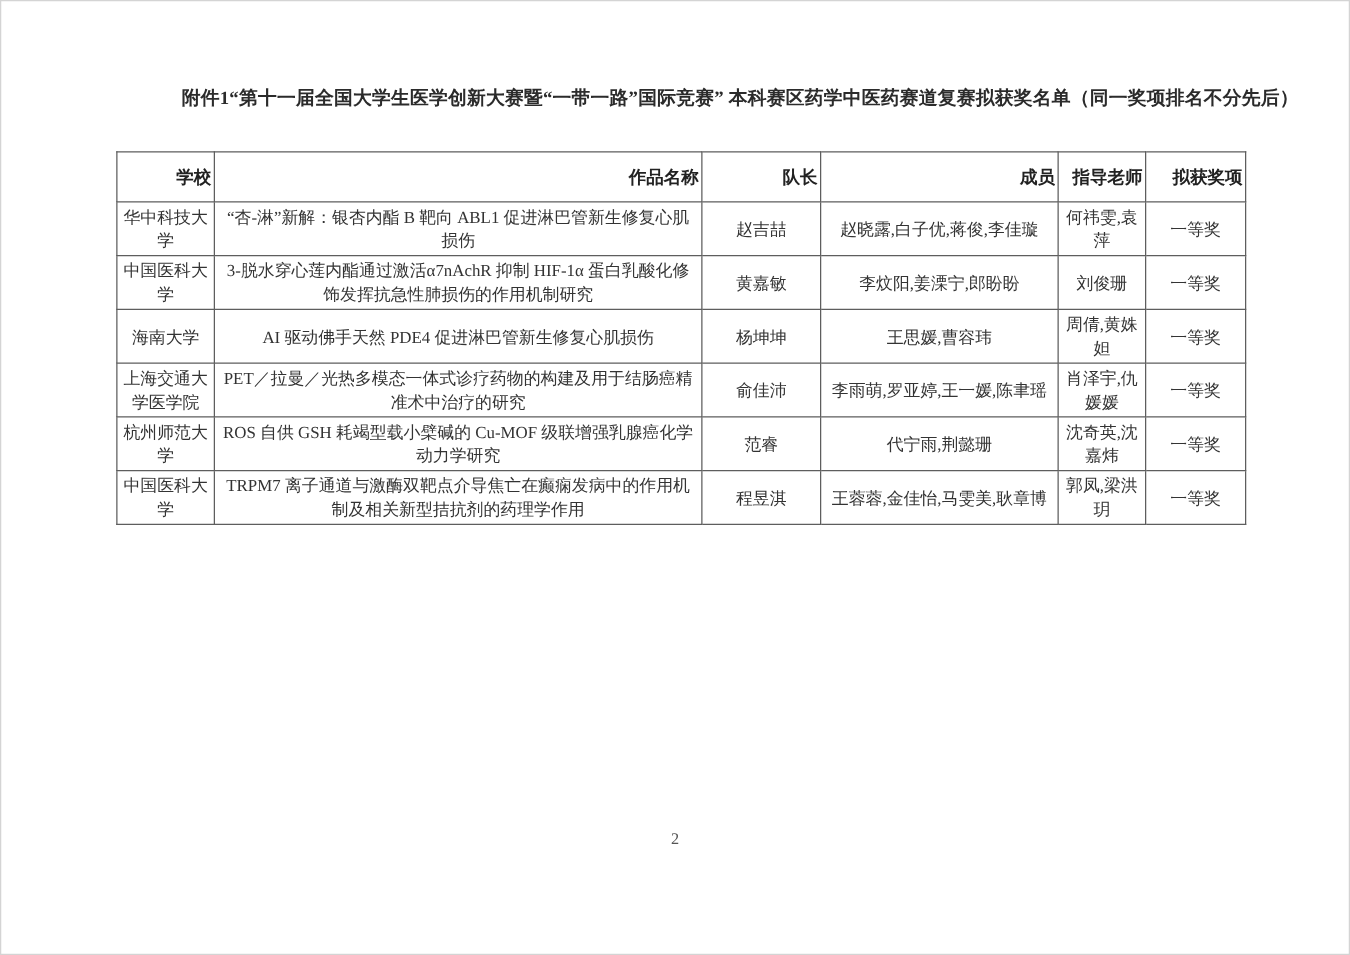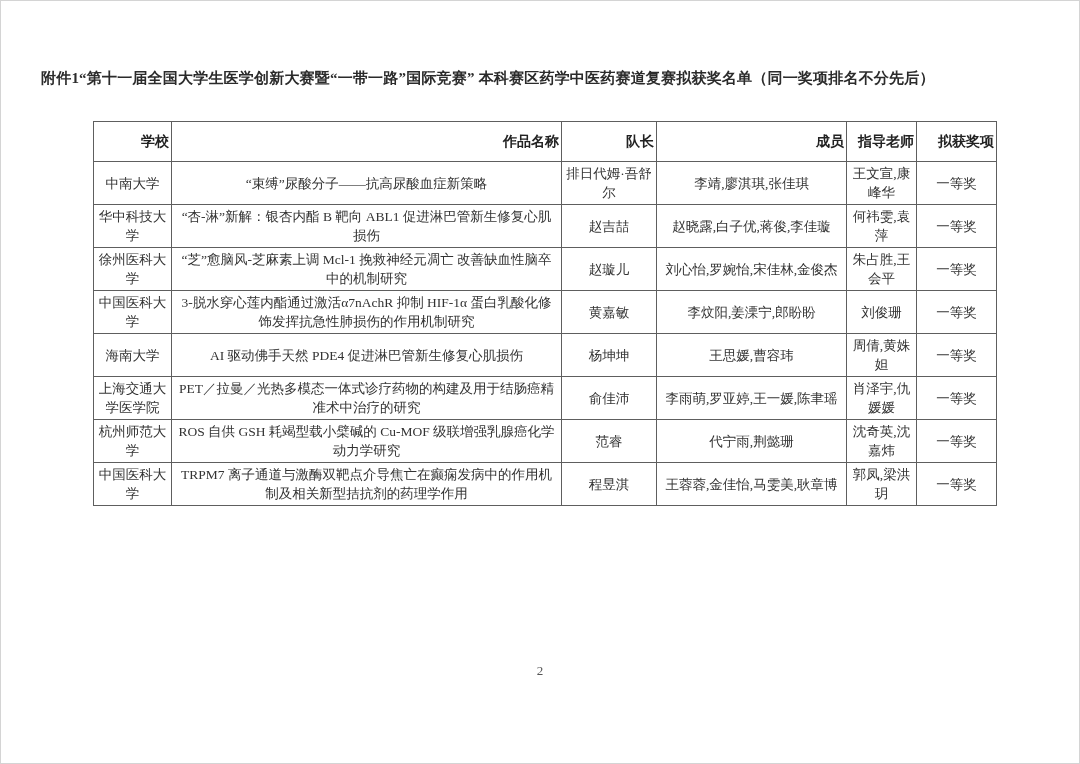--- a/index.html
+++ b/index.html
@@ -14,21 +14,21 @@
     position: absolute;
     left: 0; top: 0;
     width: 1080px; height: 764px;
     background: #ffffff;
     border: 1px solid #d4d4d4;
     overflow: hidden;
   }
   .doc-title {
     position: absolute;
     top: 68px; left: 40px; right: 40px;
-    text-align: left;
+    text-align: right;
     font-weight: bold;
     font-size: 15px;
     letter-spacing: 0.2px;
     color: #2b2b2b;
     white-space: nowrap;
   }
   table.awards {
     position: absolute;
     left: 92px; top: 120px;
     width: 903px;
@@ -82,41 +82,25 @@
         <th>学校</th>
         <th>作品名称</th>
         <th>队长</th>
         <th>成员</th>
         <th>指导老师</th>
         <th>拟获奖项</th>
       </tr>
     </thead>
     <tbody>
         <tr>
-          <td>中南大学</td>
-          <td>“束缚”尿酸分子——抗高尿酸血症新策略</td>
-          <td>排日代姆·吾舒尔</td>
-          <td>李靖,廖淇琪,张佳琪</td>
-          <td>王文宣,康峰华</td>
-          <td>一等奖</td>
-        </tr>
-        <tr>
           <td>华中科技大学</td>
           <td>“杏-淋”新解：银杏内酯 B 靶向 ABL1 促进淋巴管新生修复心肌损伤</td>
           <td>赵吉喆</td>
           <td>赵晓露,白子优,蒋俊,李佳璇</td>
           <td>何祎雯,袁萍</td>
-          <td>一等奖</td>
-        </tr>
-        <tr>
-          <td>徐州医科大学</td>
-          <td>“芝”愈脑风-芝麻素上调 Mcl-1 挽救神经元凋亡 改善缺血性脑卒中的机制研究</td>
-          <td>赵璇儿</td>
-          <td>刘心怡,罗婉怡,宋佳林,金俊杰</td>
-          <td>朱占胜,王会平</td>
           <td>一等奖</td>
         </tr>
         <tr>
           <td>中国医科大学</td>
           <td>3-脱水穿心莲内酯通过激活α7nAchR 抑制 HIF-1α 蛋白乳酸化修饰发挥抗急性肺损伤的作用机制研究</td>
           <td>黄嘉敏</td>
           <td>李炆阳,姜溧宁,郎盼盼</td>
           <td>刘俊珊</td>
           <td>一等奖</td>
         </tr>

